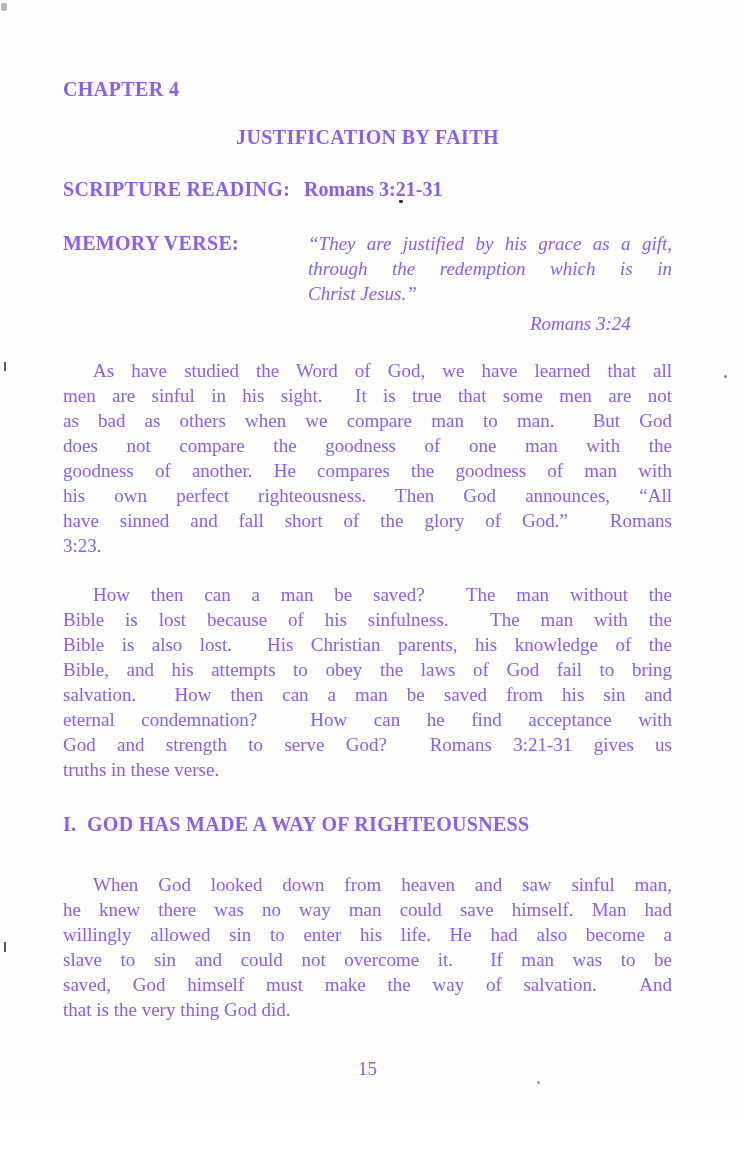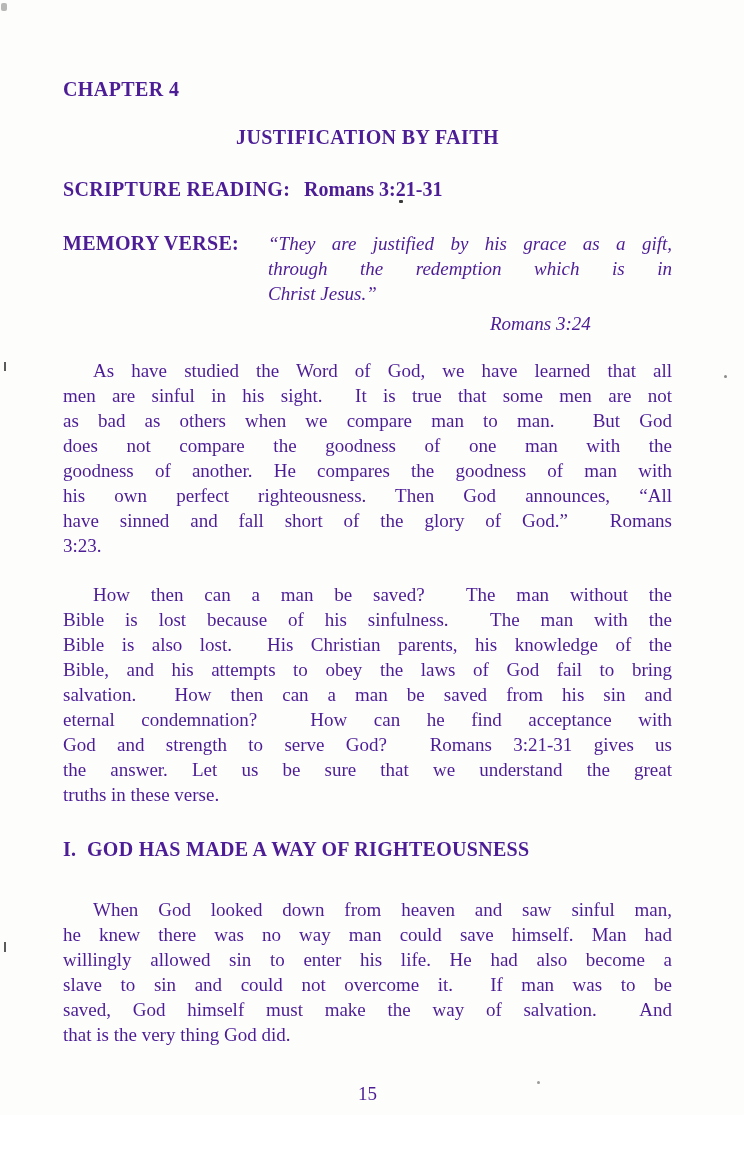--- a/index.html
+++ b/index.html
@@ -2,21 +2,21 @@
 <html><head>
 <meta charset="utf-8">
 <style>
   html, body { margin: 0; padding: 0; background: #ffffff; }
   .page {
     position: relative;
     width: 744px;
     height: 1115px;
     background: #fdfdfc;
     font-family: "Liberation Serif", "DejaVu Serif", serif;
-    color: #4c1d95;
+    color: #8b5cf6;
     overflow: hidden;
   }
   .content {
     position: absolute;
     left: 63px;
     top: 0;
     width: 609px;
   }
   .chapter {
     margin-top: 79px;
@@ -37,20 +37,21 @@
     margin-top: 30px;
     font-size: 20px;
     line-height: 25px;
   }
   .scripture .label { font-weight: bold; letter-spacing: 0.3px; }
   .scripture .ref   { font-weight: bold; margin-left: 14px; }
   .memory {
     margin-top: 29px;
     display: flex;
     align-items: flex-start;
+    gap: 40px;
   }
   .memory .label {
     flex: 0 0 205px;
     font-size: 20px;
     line-height: 25px;
     font-weight: bold;
     letter-spacing: 0.3px;
   }
   .memory .quote-col {
     flex: 1 1 auto;
@@ -148,21 +149,20 @@
       </div>
 
     <div class="para para2 justify-lines indent-first">
         <div class="line first">How then can a man be saved?  The man without the</div>
         <div class="line">Bible is lost because of his sinfulness.  The man with the</div>
         <div class="line">Bible is also lost.  His Christian parents, his knowledge of the</div>
         <div class="line">Bible, and his attempts to obey the laws of God fail to bring</div>
         <div class="line">salvation.  How then can a man be saved from his sin and</div>
         <div class="line">eternal condemnation?  How can he find acceptance with</div>
         <div class="line">God and strength to serve God?  Romans 3:21-31 gives us</div>
-        <div class="line">the answer. Let us be sure that we understand the great</div>
         <div class="line last">truths in these verse.</div>
       </div>
 
     <div class="section-heading">I.  GOD HAS MADE A WAY OF RIGHTEOUSNESS</div>
 
     <div class="para para3 justify-lines indent-first">
         <div class="line first">When God looked down from heaven and saw sinful man,</div>
         <div class="line">he knew there was no way man could save himself. Man had</div>
         <div class="line">willingly allowed sin to enter his life. He had also become a</div>
         <div class="line">slave to sin and could not overcome it.  If man was to be</div>

